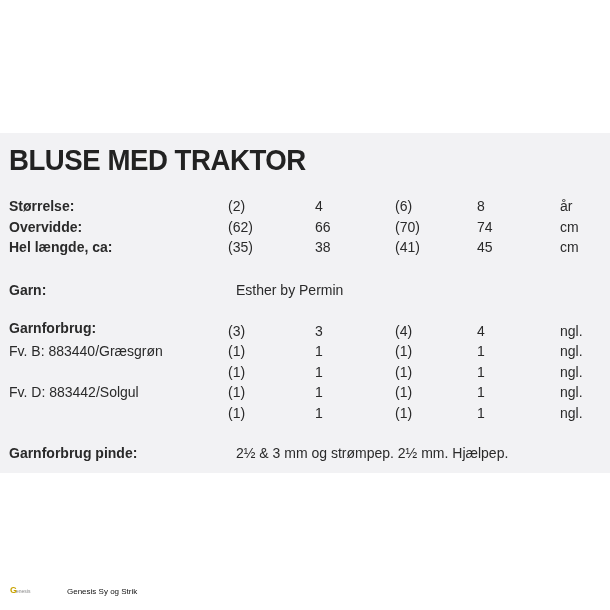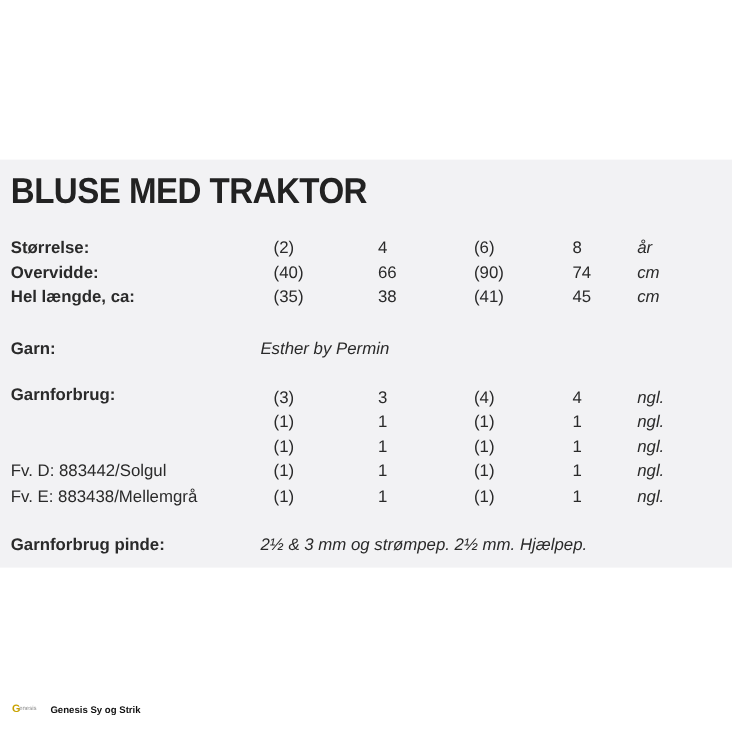--- a/index.html
+++ b/index.html
@@ -17,50 +17,50 @@
     font-family:"Liberation Sans", sans-serif; transform:scaleX(0.92); transform-origin:left;
   }
   .row { position:absolute; left:0; width:582px; height:20px; font-size:14px; line-height:20px; }
   .row span { position:absolute; white-space:nowrap; }
   .lbl { left:9px; }
   .lbl.b { font-weight:bold; }
   .c1 { left:228px; }
   .c2 { left:315px; }
   .c3 { left:395px; }
   .c4 { left:477px; }
-  .c5 { left:531px;font-style:italic; }
-  .wide { left:217px;font-style:italic; }
+  .c5 { left:560px; }
+  .wide { left:236px; }
   .footer {
     position:absolute; left:10px; top:584px; height:14px; display:flex; align-items:center; gap:8px;
   }
   .logo { width:24px; height:9px; position:relative; }
   .logo .g { position:absolute; left:0; top:-2px; font-size:9px; color:#c9a300; font-weight:bold; }
   .logo .t { position:absolute; left:6px; top:1px; font-size:5px; color:#888; }
-  .brand { font-size:8px; font-weight:bold; color:#111; }
+  .brand { font-size:8px; font-weight:normal; color:#111;margin-left:25px; }
 </style>
 </head>
 <body>
 
 <div class="panel"></div>
 
 <h1 class="title">BLUSE MED TRAKTOR</h1>
 
 <div class="row" style="top:196px">
   <span class="lbl b">Størrelse:</span>
   <span class="c1">(2)</span>
   <span class="c2">4</span>
   <span class="c3">(6)</span>
   <span class="c4">8</span>
   <span class="c5">år</span>
 </div>
 <div class="row" style="top:217px">
   <span class="lbl b">Overvidde:</span>
-  <span class="c1">(40)</span>
+  <span class="c1">(62)</span>
   <span class="c2">66</span>
-  <span class="c3">(90)</span>
+  <span class="c3">(70)</span>
   <span class="c4">74</span>
   <span class="c5">cm</span>
 </div>
 <div class="row" style="top:237px">
   <span class="lbl b">Hel længde, ca:</span>
   <span class="c1">(35)</span>
   <span class="c2">38</span>
   <span class="c3">(41)</span>
   <span class="c4">45</span>
   <span class="c5">cm</span>
@@ -75,20 +75,21 @@
 </div>
 
 <div class="row" style="top:321px">
   <span class="c1">(3)</span>
   <span class="c2">3</span>
   <span class="c3">(4)</span>
   <span class="c4">4</span>
   <span class="c5">ngl.</span>
 </div>
 <div class="row" style="top:341px">
+  <span class="lbl">Fv. B: 883440/Græsgrøn</span>
   <span class="c1">(1)</span>
   <span class="c2">1</span>
   <span class="c3">(1)</span>
   <span class="c4">1</span>
   <span class="c5">ngl.</span>
 </div>
 <div class="row" style="top:362px">
   <span class="c1">(1)</span>
   <span class="c2">1</span>
   <span class="c3">(1)</span>
@@ -97,21 +98,20 @@
 </div>
 <div class="row" style="top:382px">
   <span class="lbl">Fv. D: 883442/Solgul</span>
   <span class="c1">(1)</span>
   <span class="c2">1</span>
   <span class="c3">(1)</span>
   <span class="c4">1</span>
   <span class="c5">ngl.</span>
 </div>
 <div class="row" style="top:403px">
-  <span class="lbl">Fv. E: 883438/Mellemgrå</span>
   <span class="c1">(1)</span>
   <span class="c2">1</span>
   <span class="c3">(1)</span>
   <span class="c4">1</span>
   <span class="c5">ngl.</span>
 </div>
 
 <div class="row" style="top:443px">
   <span class="lbl b">Garnforbrug pinde:</span>
   <span class="wide">2½ &amp; 3 mm og strømpep. 2½ mm. Hjælpep.</span>

